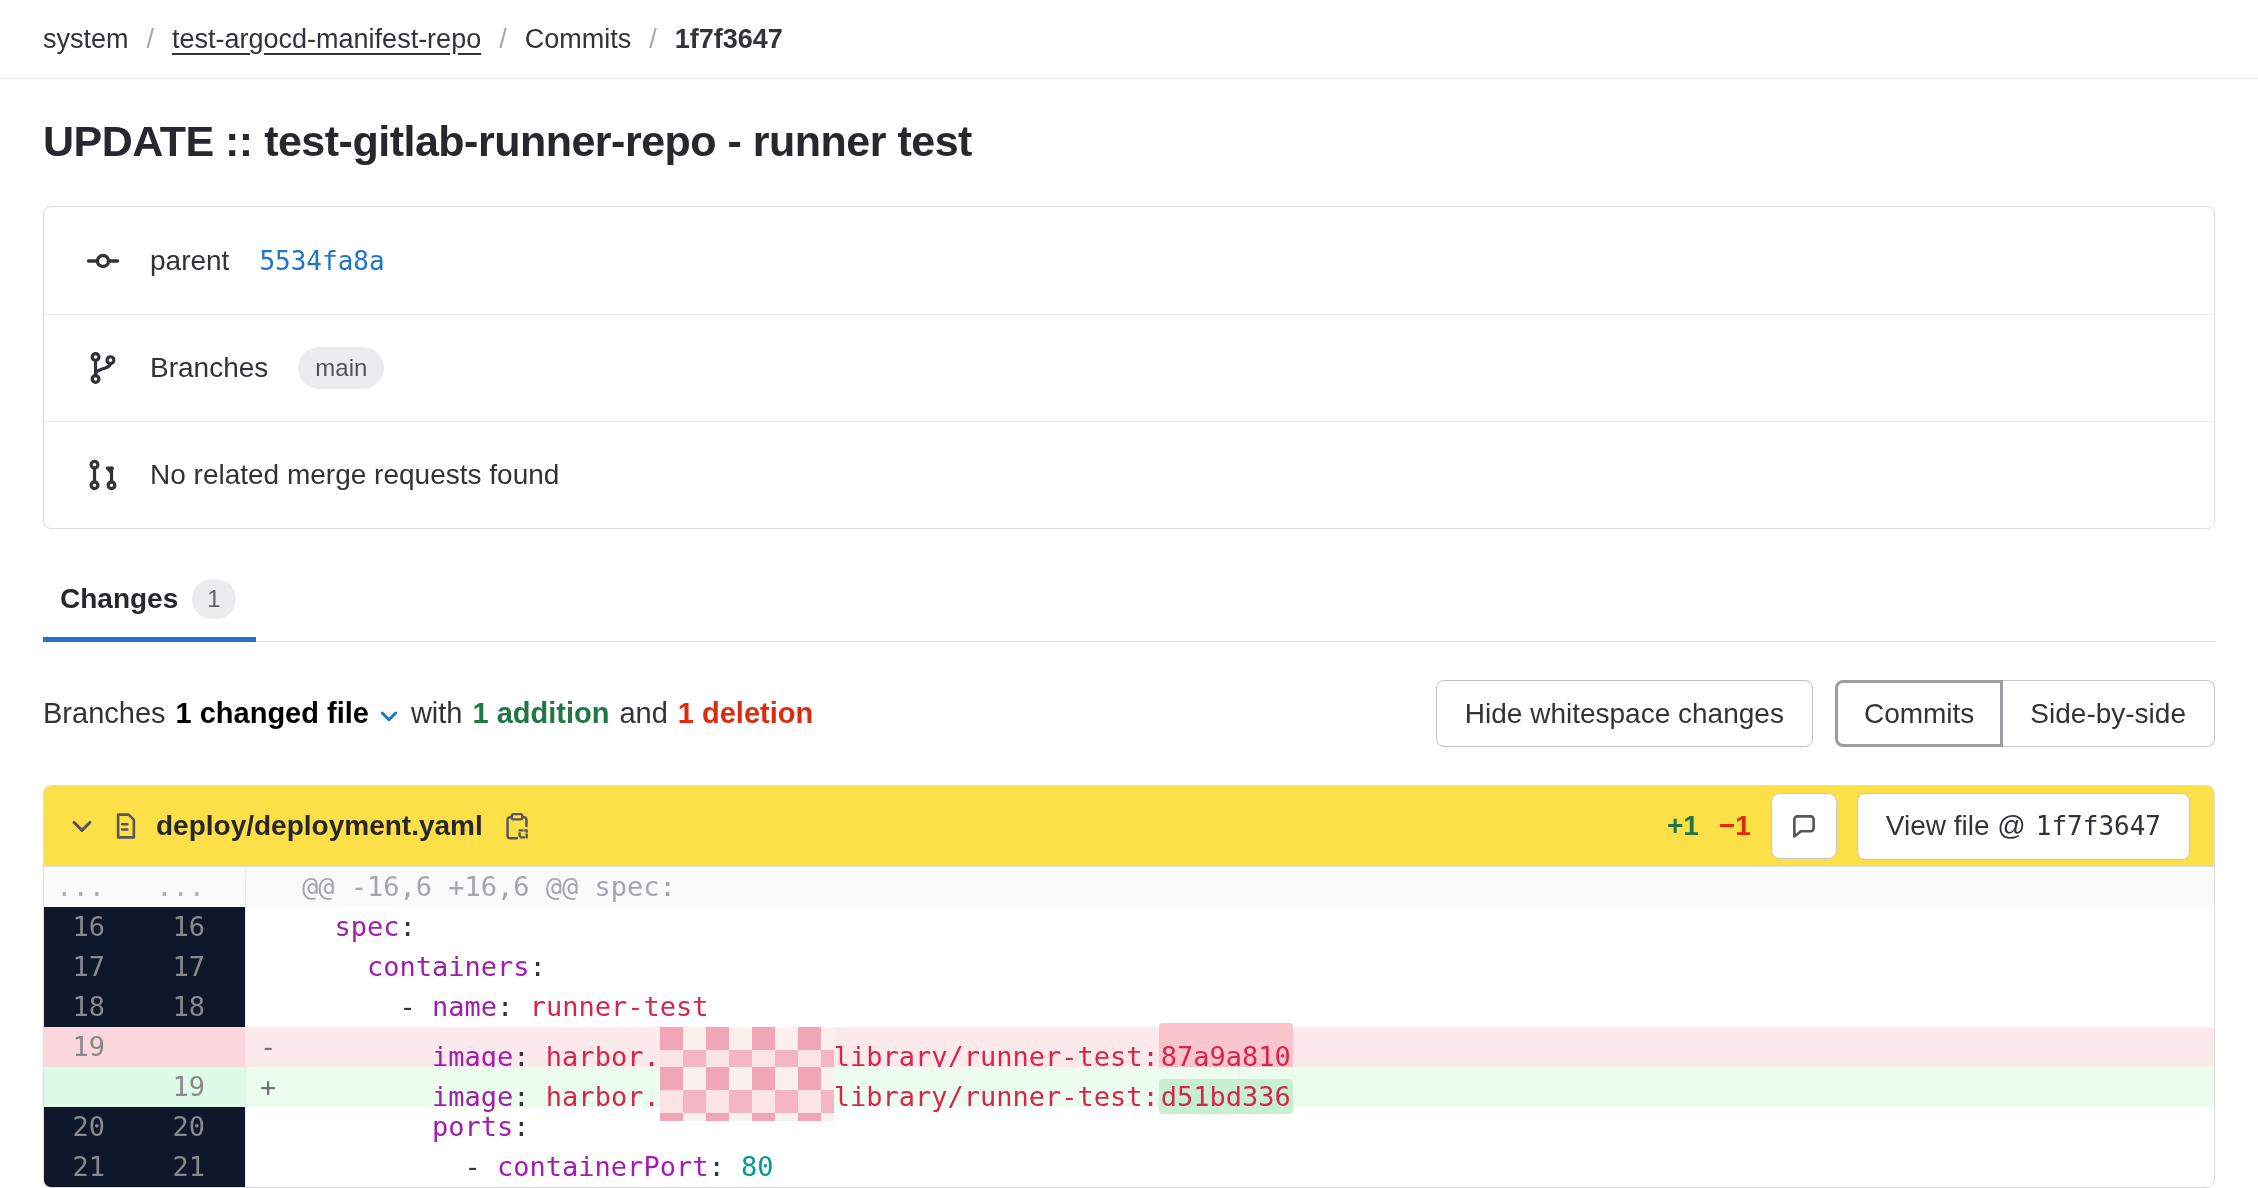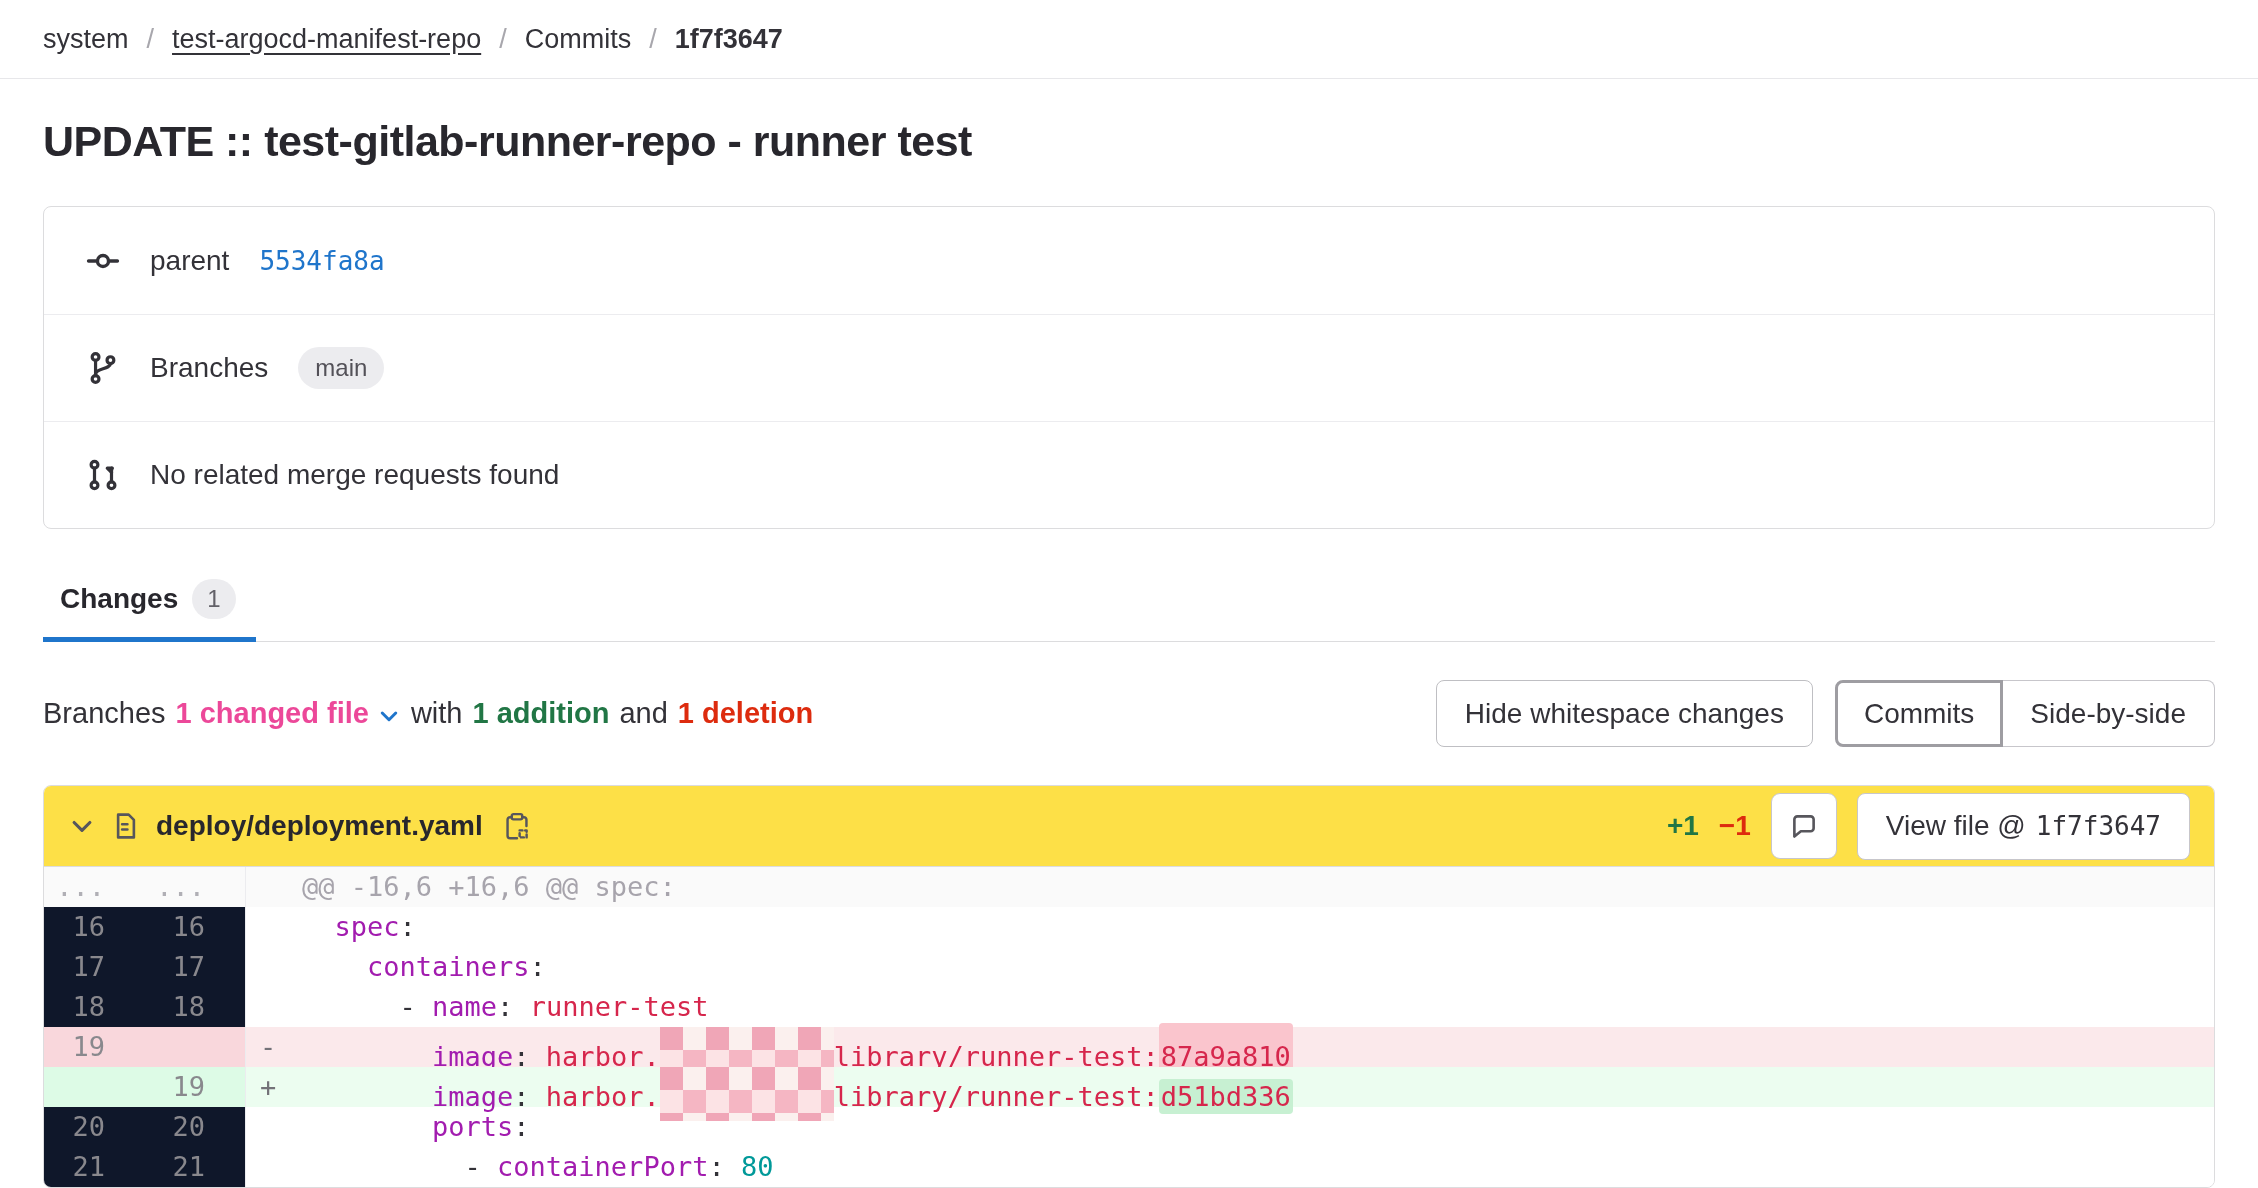--- a/index.html
+++ b/index.html
@@ -55,21 +55,21 @@
   .tab-count {
     background:#ececef; color:#626168; font-size:24px; line-height:1;
     padding:8px 15px; border-radius:999px;
   }
 
   
   .summary-row {
     margin-top:38px; display:flex; align-items:center; justify-content:space-between;
   }
   .summary-text { display:flex; align-items:center; gap:10px; font-size:29px; color:#333238; }
-  .changed-file { color:#ec4899; font-weight:700; display:inline-flex; align-items:center; gap:8px; cursor:pointer; }
+  .changed-file { color:#000000; font-weight:700; display:inline-flex; align-items:center; gap:8px; cursor:pointer; }
   .chev-blue { width:24px; height:24px; color:#1f75cb; margin-top:4px; }
   .addition { color:#217645; font-weight:700; }
   .deletion { color:#dd2b0e; font-weight:700; }
   .summary-actions { display:flex; align-items:center; gap:22px; }
   .btn {
     height:67px; display:inline-flex; align-items:center; justify-content:center;
     background:#fff; border:1px solid #bfbfc3; border-radius:8px;
     font-size:28px; color:#333238; padding:0 28px; cursor:pointer; white-space:nowrap;
     font-family:"Liberation Sans", sans-serif;
   }

